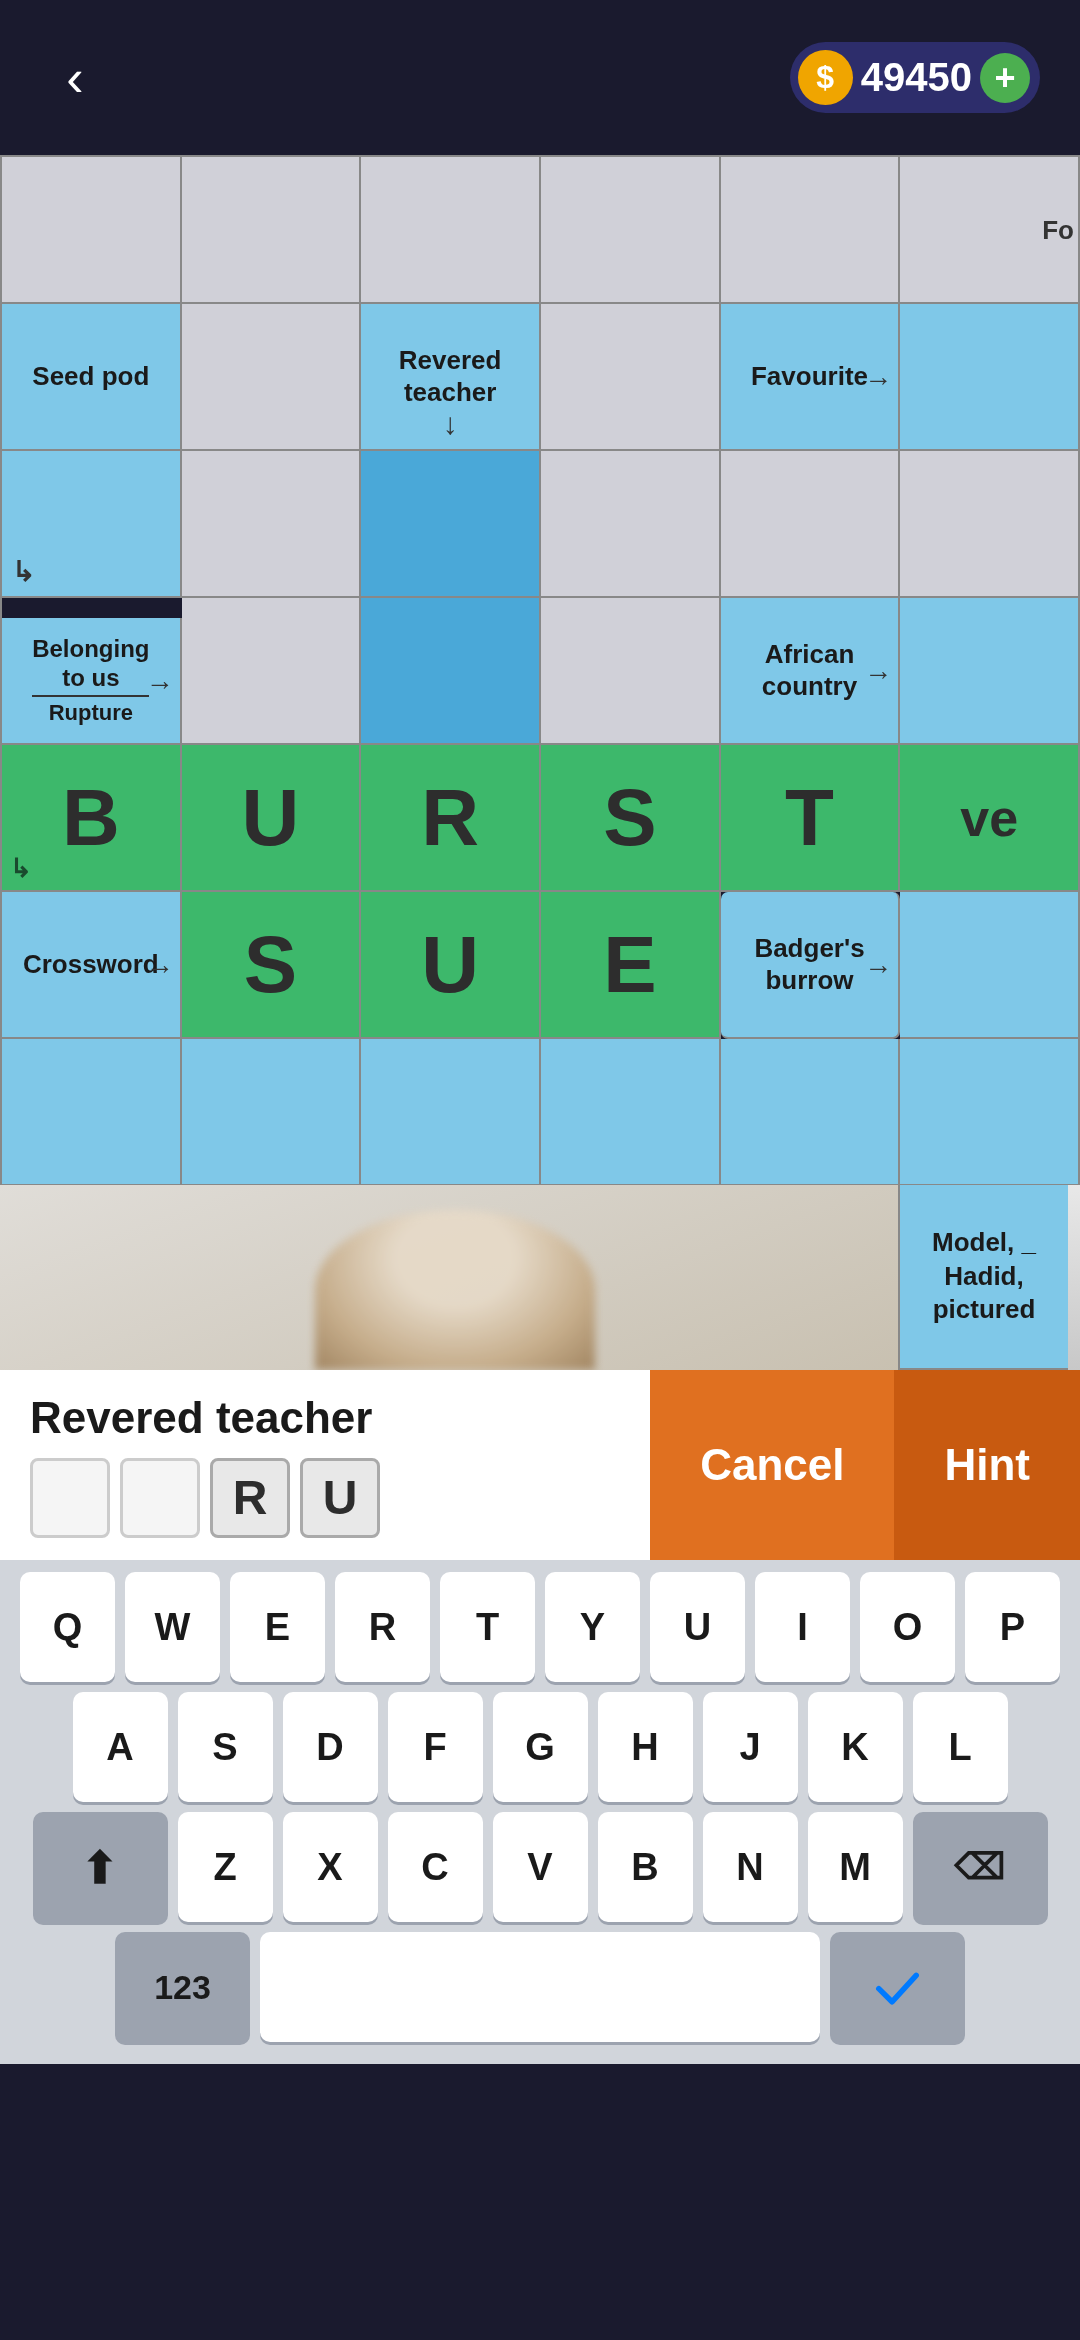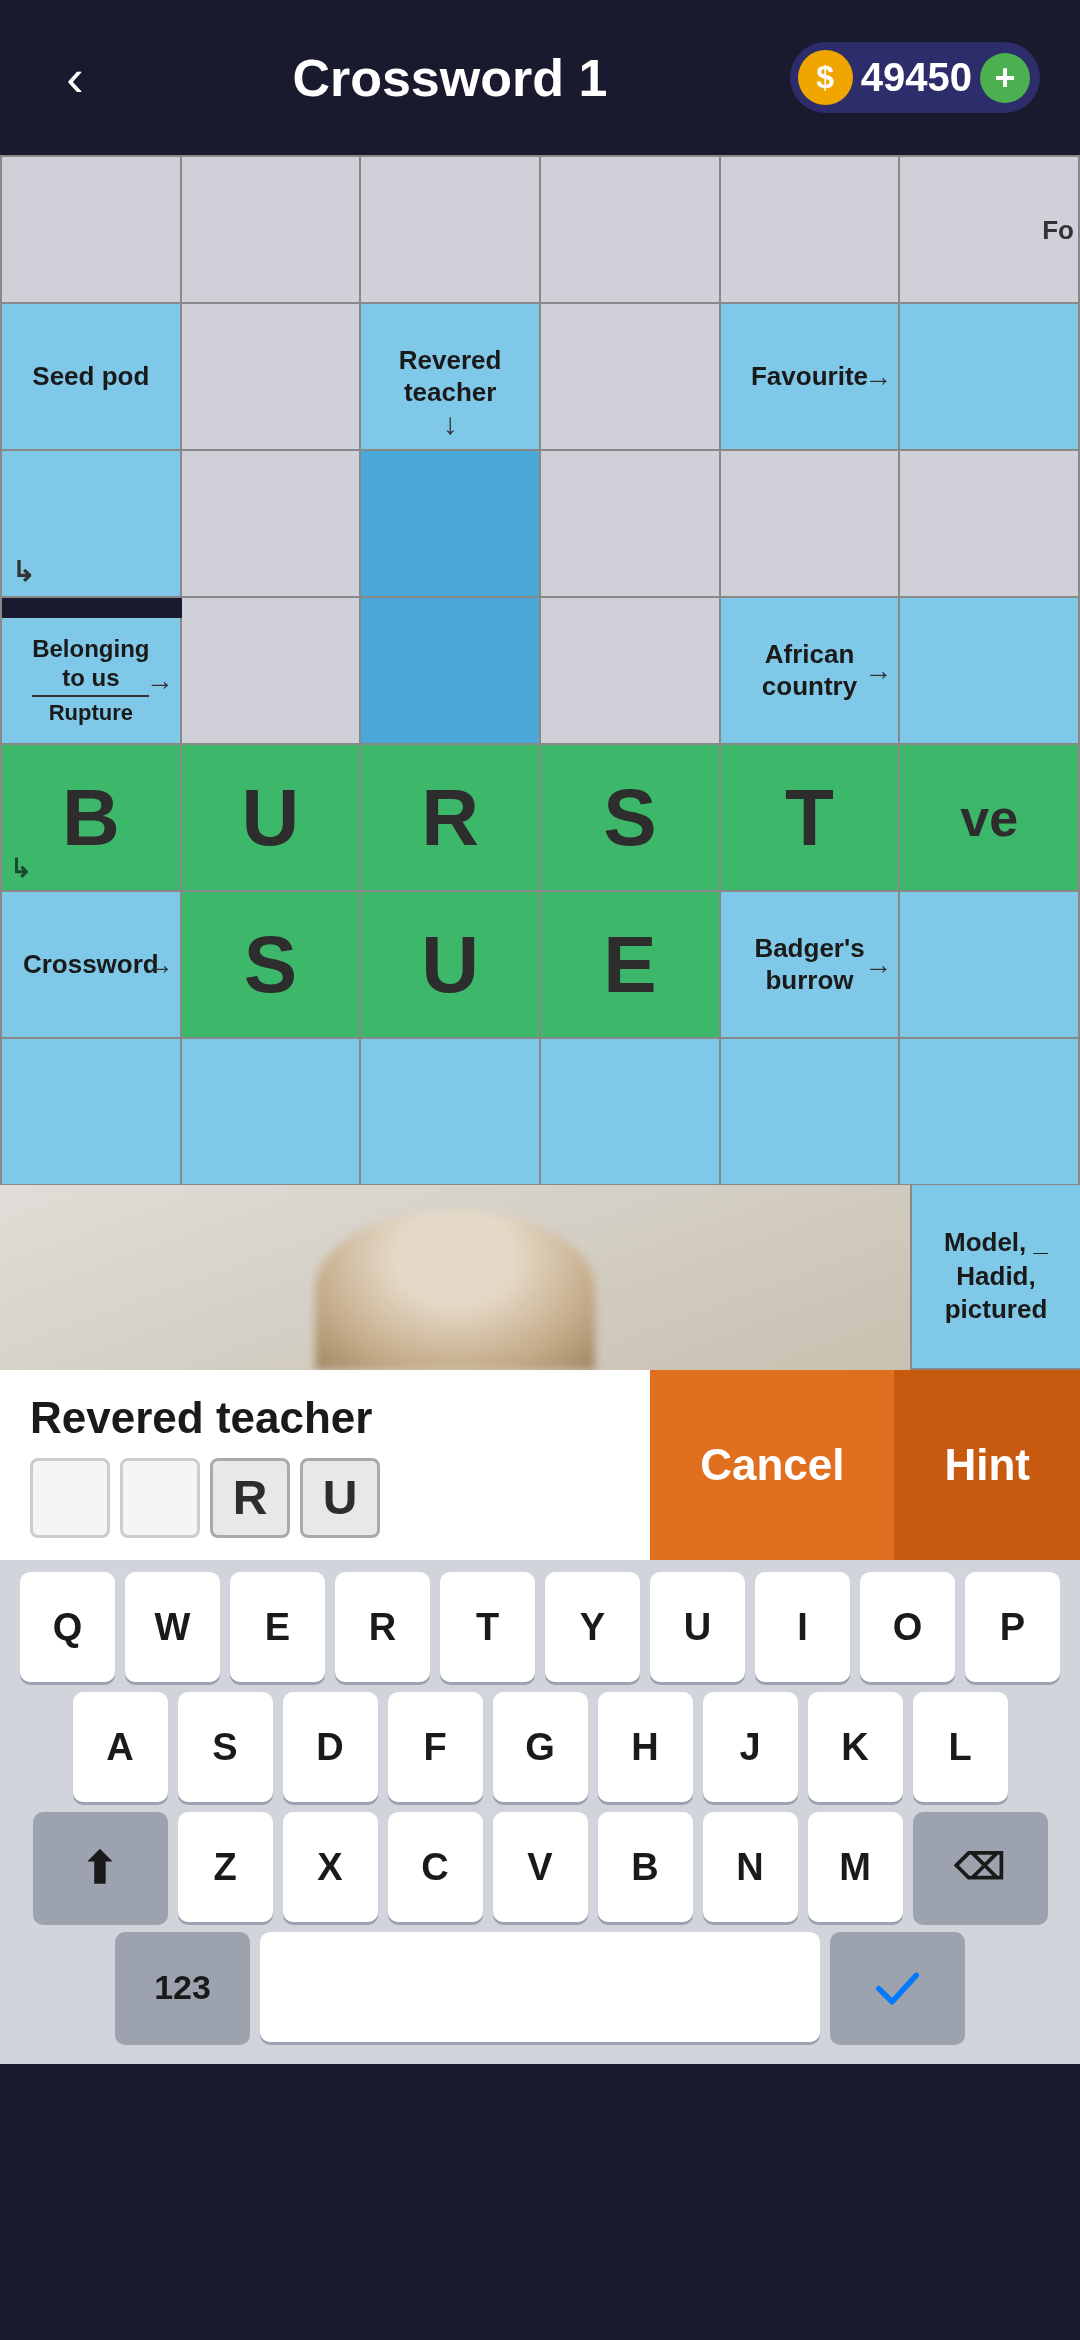--- a/index.html
+++ b/index.html
@@ -153,21 +153,21 @@
     .person-silhouette {
       width: 280px;
       height: 160px;
       background: radial-gradient(ellipse at 50% 30%, #e8dbc8 30%, #c4a882 70%, #9a7a52 100%);
       border-radius: 50% 50% 0 0;
       opacity: 0.85;
       filter: blur(4px);
     }
     .hint-right-cell {
       position: absolute;
-      right: 0;
+      right: 12px;
       top: 0;
       width: 170px;
       height: 100%;
       background: #7fc8e8;
       border-left: 2px solid #888;
       border-bottom: 2px solid #888;
       display: flex;
       align-items: center;
       justify-content: center;
       padding: 8px;
@@ -315,21 +315,20 @@
       height: 55px;
     }
   </style>
 </head>
 <body>
 
 <div class="top-bar">
   <div class="back-btn">
     <span class="back-arrow">‹</span>
   </div>
-  <span class="title">Crossword 1</span>
   <div class="coin-badge">
     <div class="coin-icon">$</div>
     <span class="coin-amount">49450</span>
     <div class="plus-btn">+</div>
   </div>
 </div>
 
 <div class="crossword-area">
   <div class="grid-container">
 
@@ -408,21 +407,21 @@
     </div>
     <div class="cell cell-green">
       <span style="font-size:80px;font-weight:900;">S</span>
     </div>
     <div class="cell cell-green">
       <span style="font-size:80px;font-weight:900;">U</span>
     </div>
     <div class="cell cell-green">
       <span style="font-size:80px;font-weight:900;">E</span>
     </div>
-    <div class="cell cell-clue" style="position:relative;">
+    <div class="cell cell-clue" style="position:relative;border-radius:7px;">
       <span class="clue-text">Badger's burrow</span>
       <span style="position:absolute;right:6px;top:50%;transform:translateY(-50%);font-size:28px;">→</span>
     </div>
     <div class="cell cell-light-blue"></div>
 
     <div class="cell cell-light-blue"></div>
     <div class="cell cell-light-blue"></div>
     <div class="cell cell-light-blue"></div>
     <div class="cell cell-light-blue"></div>
     <div class="cell cell-light-blue"></div>

